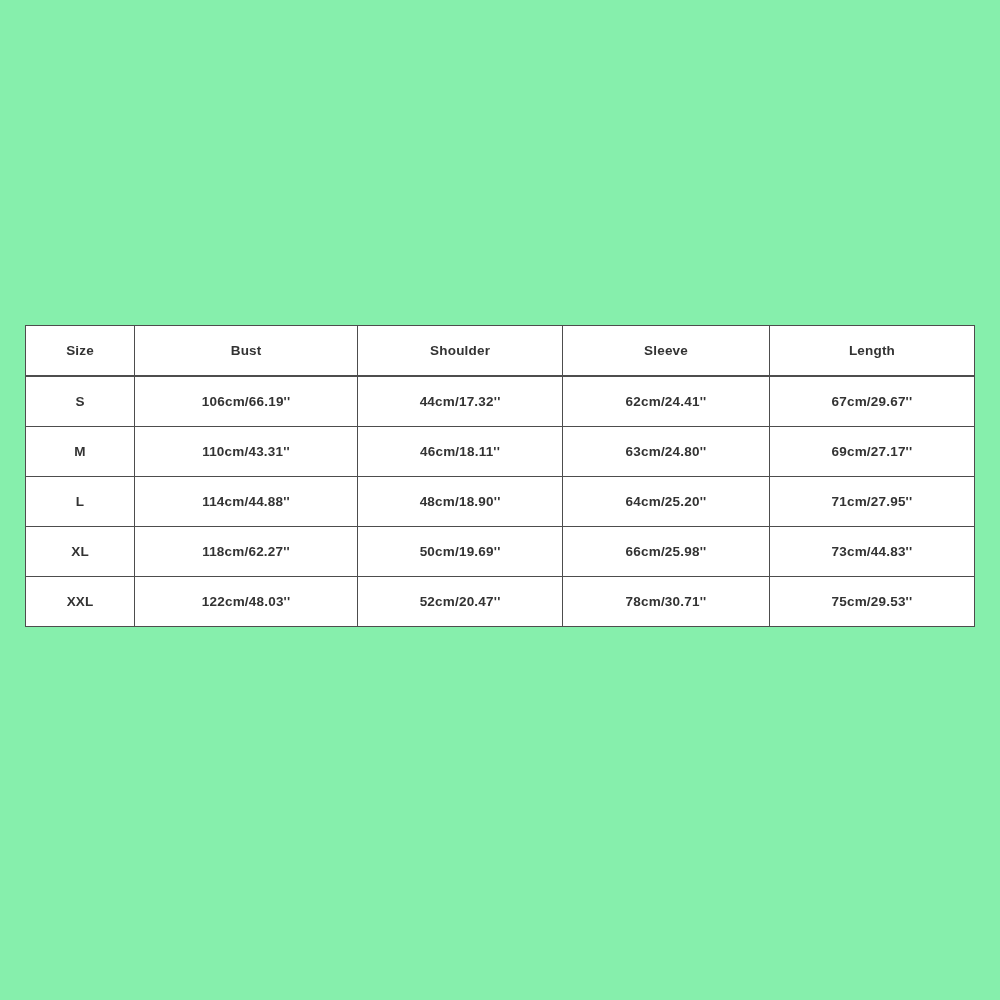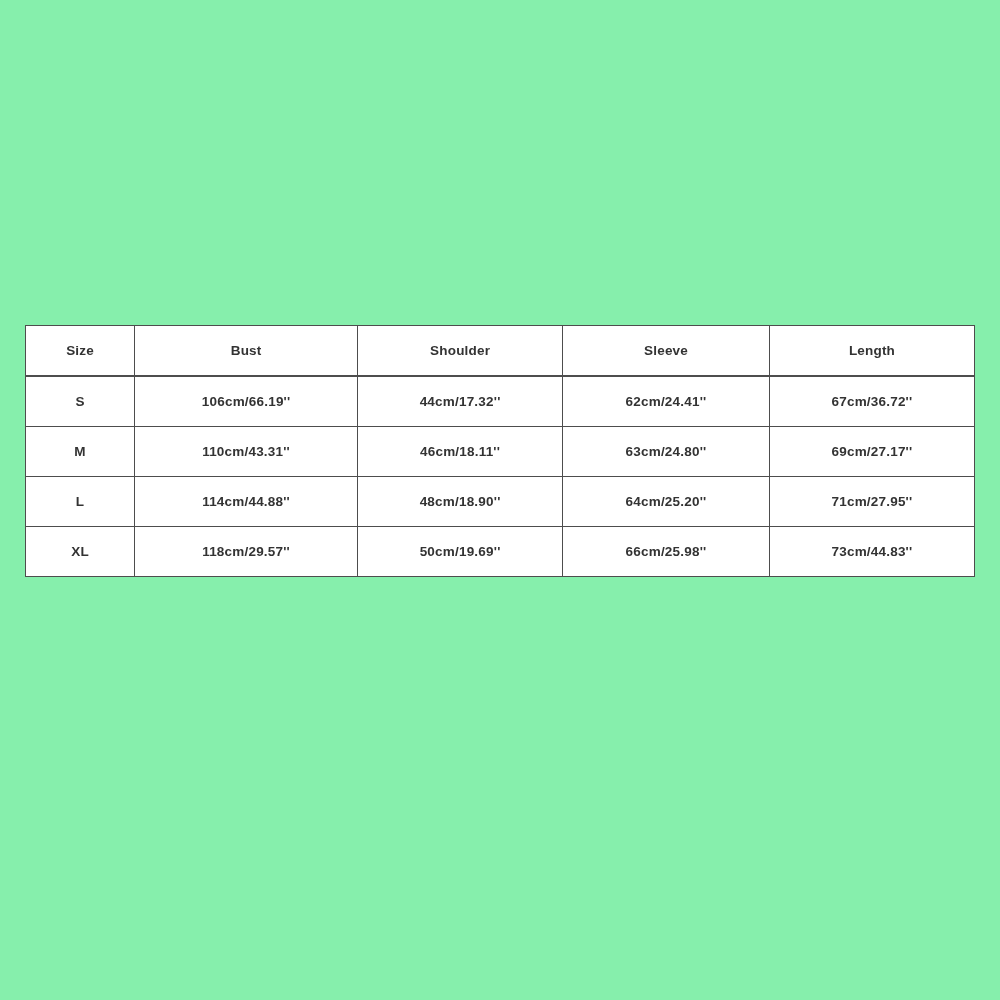--- a/index.html
+++ b/index.html
@@ -66,38 +66,45 @@
         <th>Sleeve</th>
         <th>Length</th>
       </tr>
     </thead>
     <tbody>
       <tr>
         <td>S</td>
         <td>106cm/66.19''</td>
         <td>44cm/17.32''</td>
         <td>62cm/24.41''</td>
-        <td>67cm/36.72''</td>
+        <td>67cm/29.67''</td>
       </tr>
       <tr>
         <td>M</td>
         <td>110cm/43.31''</td>
         <td>46cm/18.11''</td>
         <td>63cm/24.80''</td>
         <td>69cm/27.17''</td>
       </tr>
       <tr>
         <td>L</td>
         <td>114cm/44.88''</td>
         <td>48cm/18.90''</td>
         <td>64cm/25.20''</td>
         <td>71cm/27.95''</td>
       </tr>
       <tr>
         <td>XL</td>
-        <td>118cm/29.57''</td>
+        <td>118cm/62.27''</td>
         <td>50cm/19.69''</td>
         <td>66cm/25.98''</td>
         <td>73cm/44.83''</td>
+      </tr>
+      <tr>
+        <td>XXL</td>
+        <td>122cm/48.03''</td>
+        <td>52cm/20.47''</td>
+        <td>78cm/30.71''</td>
+        <td>75cm/29.53''</td>
       </tr>
     </tbody>
   </table>
 </div>
 
 </body></html>

